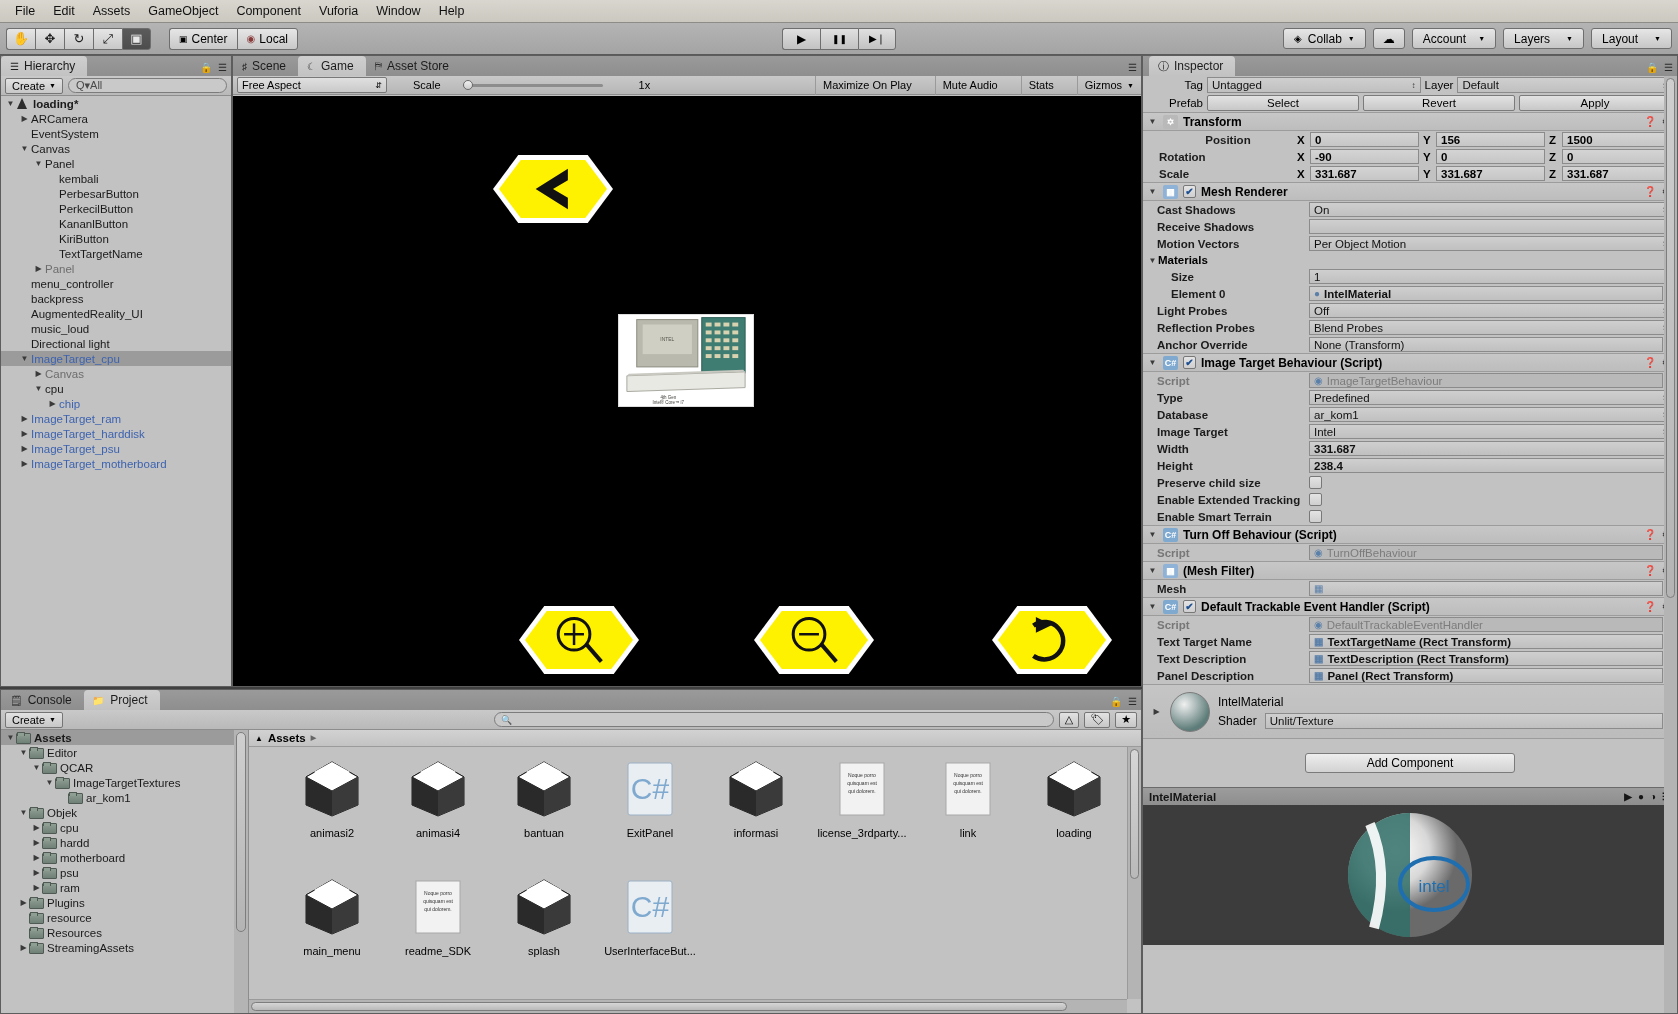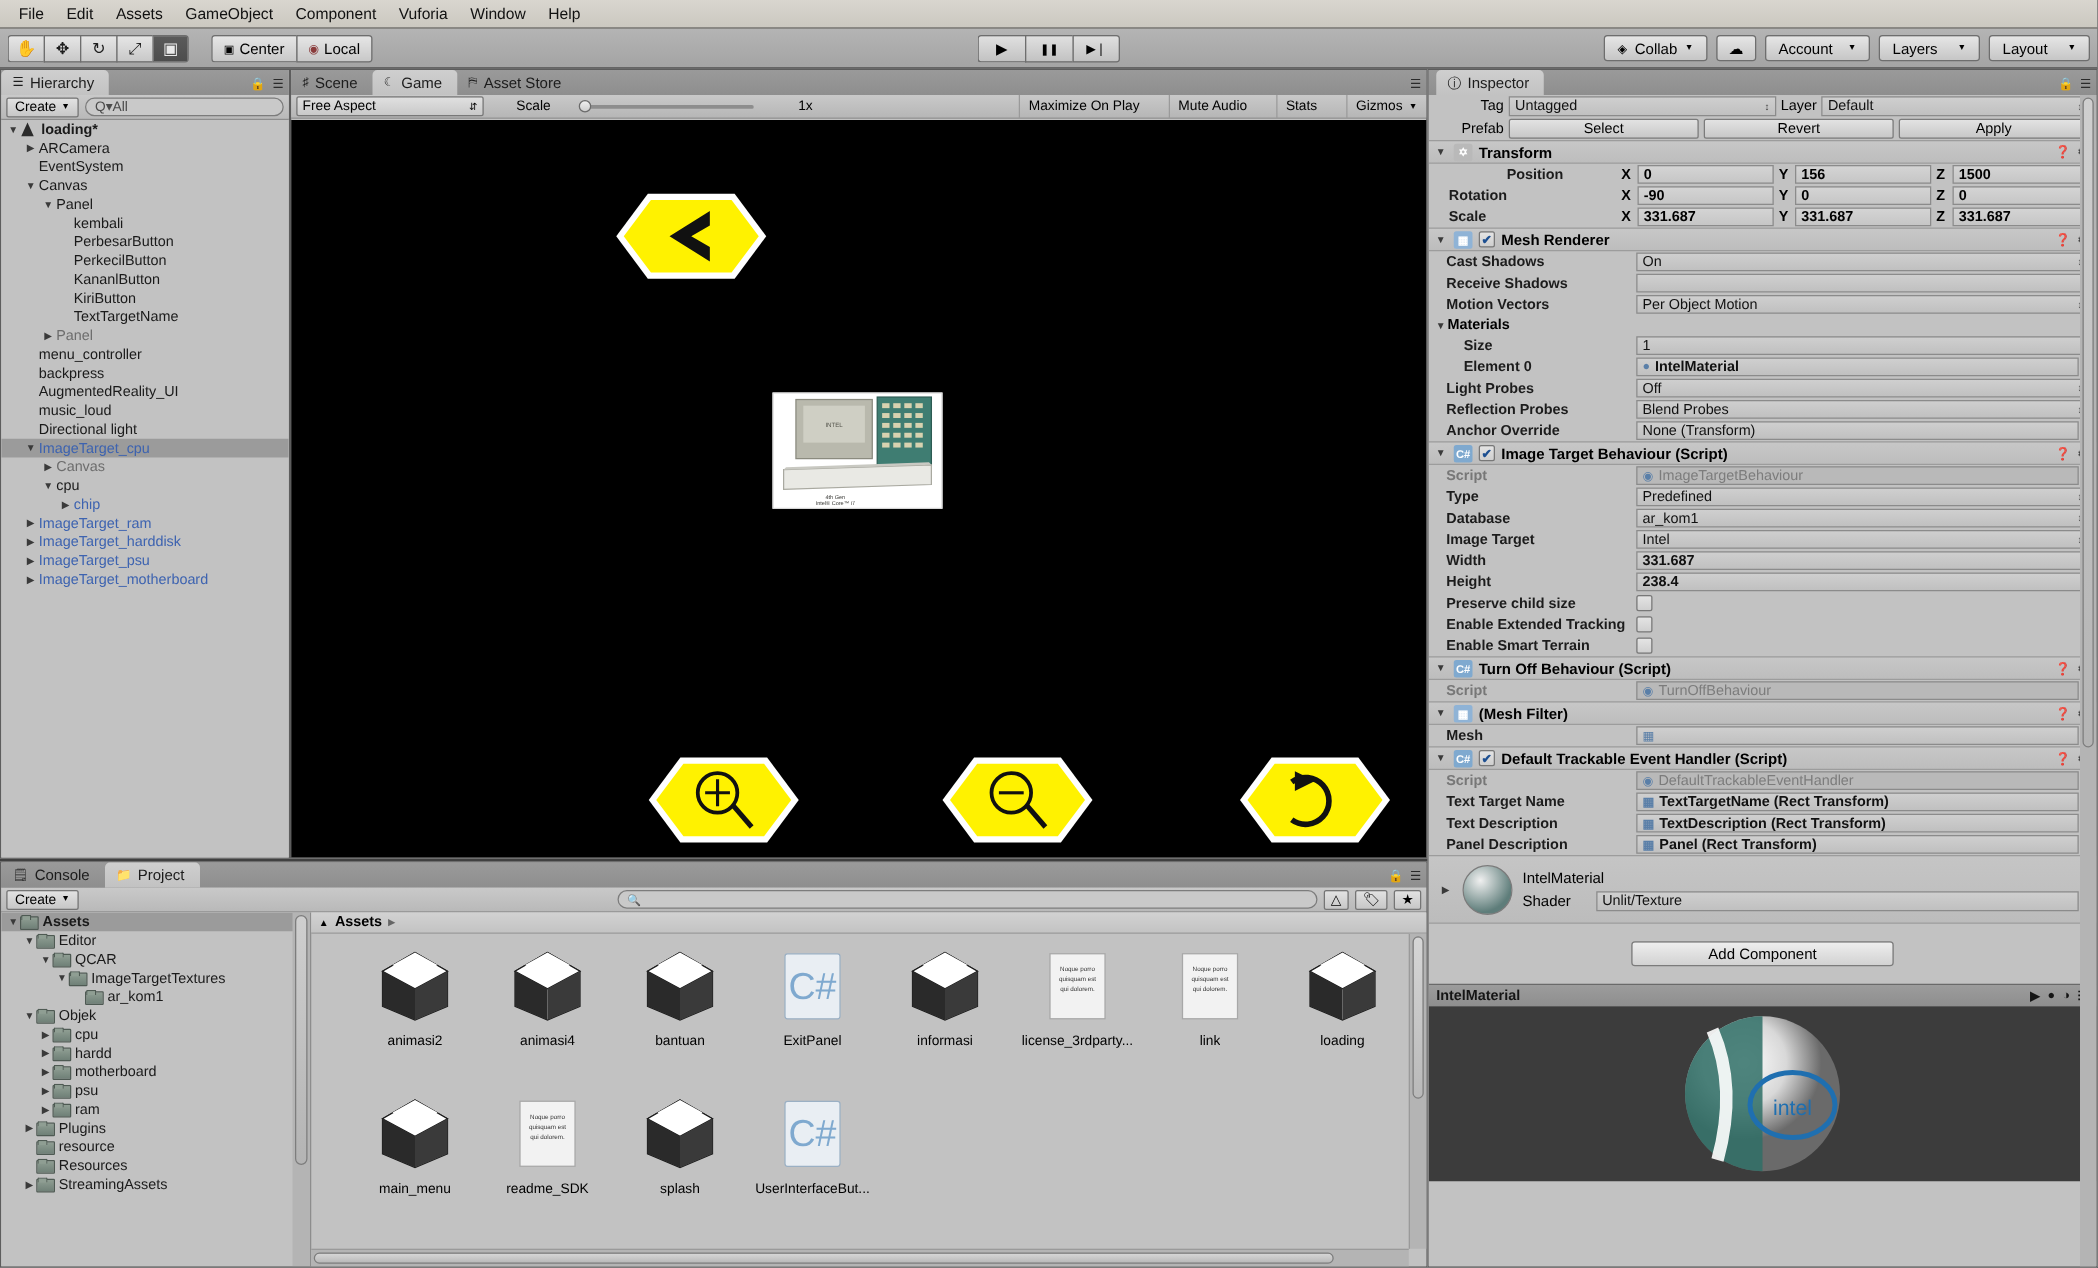--- a/index.html
+++ b/index.html
@@ -1067,21 +1067,21 @@
         <div class="insrow">
           <div class="lab b">Panel Description</div>
           <div class="fld bold"><span style="margin-right: 4px; font-size: 10px; color: rgb(90, 127, 168);">▦</span>Panel (Rect Transform)</div>
           <span style="font-size: 9px; color: rgb(85, 85, 85); margin-right: 5px; margin-left: -2px;">○</span>
         </div>
         <div class="matbar">
           <span class="foldarrow">▶</span>
           <div class="matprev"></div>
           <div style="flex: 1 1 0%;">
             <div style="font-size: 12px; margin-bottom: 4px;">IntelMaterial</div>
-            <div style="display: flex; align-items: center; gap: 20px;">
+            <div style="display: flex; align-items: center; gap: 8px;">
               <span>Shader</span>
               <div class="fld" style="flex: 1 1 0%; height: 16px;">Unlit/Texture</div>
             </div>
           </div>
         </div>
         <div style="border-top: 1px solid rgb(156, 156, 156); padding: 4px 0px;">
           <div class="addcomp">Add Component</div>
         </div>
         <div class="matpreviewbar">
           <span>IntelMaterial</span>

